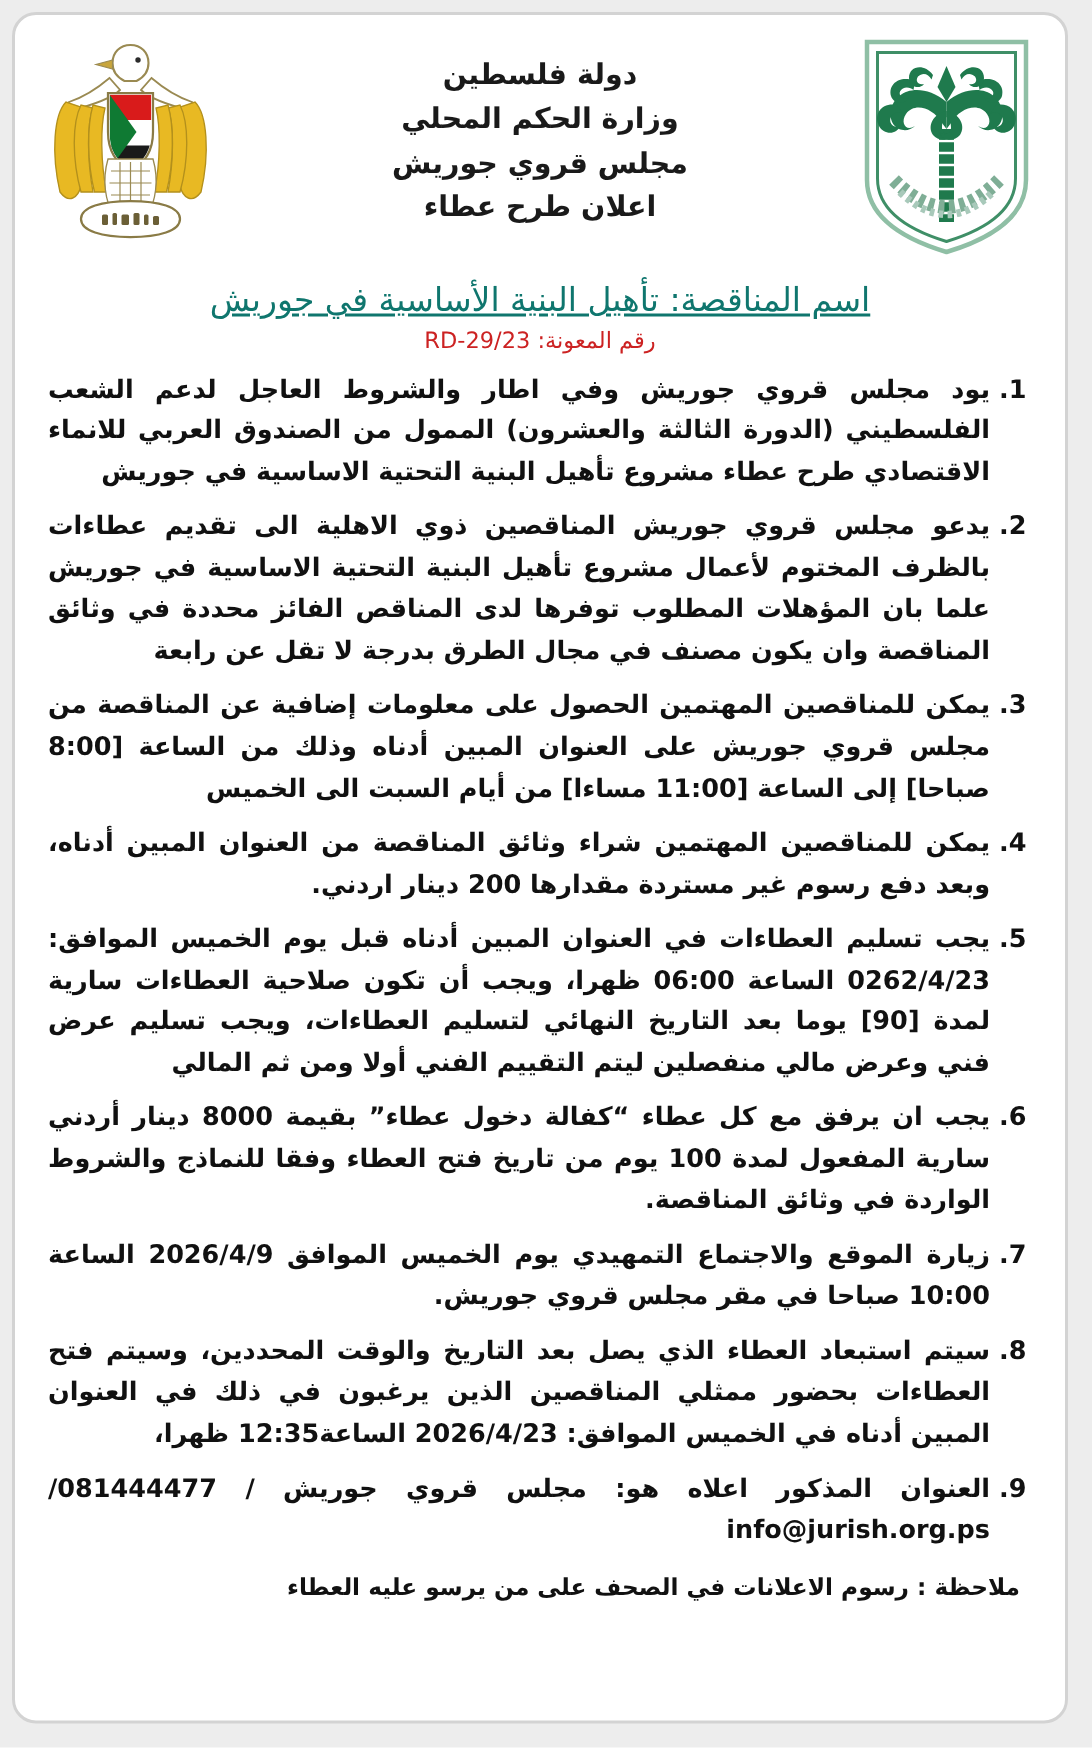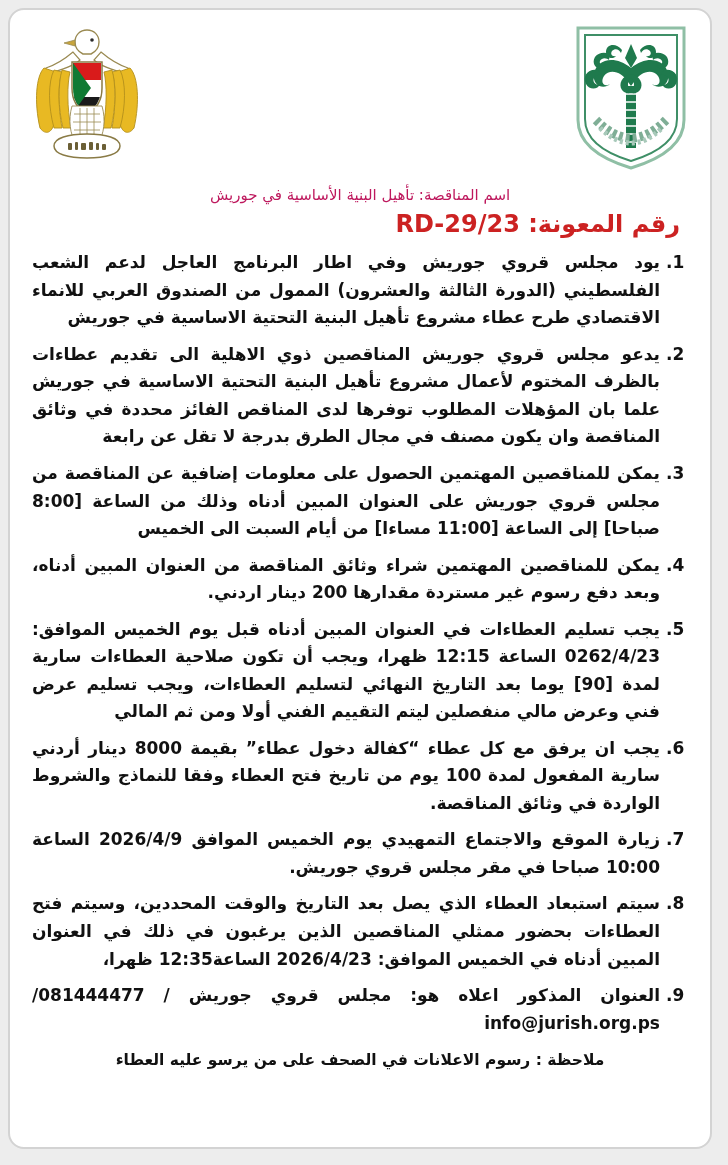--- a/index.html
+++ b/index.html
@@ -48,31 +48,31 @@
     white-space:nowrap;
   }
 
   
   .tender-head{
     direction:rtl;
     text-align:center;
     padding:4px 30px 2px 30px;
   }
   .tender-name{
-    font-size:15px;
-    color:#be185d;
+    font-size:22px;
+    color:#0f766e;
     line-height:1.5;
     font-weight:500;
+    text-decoration:underline;
   }
   .tender-number{
-    font-size:24px;
+    font-size:15px;
     color:#cc2222;
     line-height:1.45;
-    font-weight:700;
-    text-align:right;
+    font-weight:400;
   }
 
   
   .clauses{
     direction:rtl;
     padding:6px 16px 0 22px;
   }
   .clause{
     display:flex;
     flex-direction:row;
@@ -99,21 +99,20 @@
     color:#111;
     line-height:1.62;
     text-align:justify;
     text-align-last:right;
     direction:rtl;
   }
 
   
   .note{
     direction:rtl;
-    text-align:center;
     font-size:15.5px;
     font-weight:bold;
     color:#111;
     margin-top:14px;
     padding:0 30px;
   }
 </style>
 </head>
 <body>
 
@@ -149,20 +148,26 @@
           <path d="M70 26 C76 18 86 20 86 28 C86 34 79 36 76 32 C80 33 82 30 80 27 C77 24 73 25 71 29 Z"></path>
           <path d="M61 50 C52 52 48 60 52 66 C56 71 64 70 66 64 C62 67 58 65 58 61 C58 56 60 54 61 54 Z"></path>
           <path d="M61 50 C70 52 74 60 70 66 C66 71 58 70 56 64 C60 67 64 65 64 61 C64 56 62 54 61 54 Z"></path>
         </g>
 
         <path d="M26 96 Q61 132 96 96" fill="none" stroke="#7fae96" stroke-width="9" stroke-dasharray="4 3"></path>
         <path d="M30 104 Q61 134 92 104" fill="none" stroke="#a8c9ba" stroke-width="5" stroke-dasharray="3 3"></path>
       </svg>
     </div>
 
+    <div class="title-block">
+      <div class="tline">دولة فلسطين</div>
+      <div class="tline">وزارة الحكم المحلي</div>
+      <div class="tline">مجلس قروي جوريش</div>
+      <div class="tline">اعلان طرح عطاء</div>
+    </div>
 
     <div class="logo-right">
       <svg width="118" height="150" viewBox="0 0 118 150">
 
         <path d="M59 6 C52 6 47 11 47 18 C47 24 51 28 55 30 L63 30 C67 28 71 24 71 18 C71 11 66 6 59 6 Z" fill="#ffffff" stroke="#9a8a52" stroke-width="1.4"></path>
         <path d="M47 16 L36 19 L47 22 Z" fill="#c8a53c" stroke="#9a8a52" stroke-width="0.8"></path>
         <circle cx="64" cy="16" r="1.8" fill="#2b2b2b"></circle>
 
         <path d="M45 28 C38 34 30 40 18 44 L18 50 C34 46 46 42 52 36 Z" fill="#ffffff" stroke="#9a8a52" stroke-width="1.2"></path>
         <path d="M73 28 C80 34 88 40 100 44 L100 50 C84 46 72 42 66 36 Z" fill="#ffffff" stroke="#9a8a52" stroke-width="1.2"></path>
@@ -215,41 +220,41 @@
 
   <div class="tender-head">
     <div class="tender-name">اسم المناقصة: تأهيل البنية الأساسية في جوريش</div>
     <div class="tender-number">رقم المعونة: 23/RD-29</div>
   </div>
 
   <div class="clauses">
 
     <div class="clause">
       <div class="clause-num">.1</div>
-      <div class="clause-body">يود مجلس قروي جوريش وفي اطار البرنامج العاجل لدعم الشعب الفلسطيني (الدورة الثالثة والعشرون) الممول من الصندوق العربي للانماء الاقتصادي طرح عطاء مشروع  تأهيل البنية التحتية الاساسية في جوريش</div>
+      <div class="clause-body">يود مجلس قروي جوريش وفي اطار والشروط العاجل لدعم الشعب الفلسطيني (الدورة الثالثة والعشرون) الممول من الصندوق العربي للانماء الاقتصادي طرح عطاء مشروع  تأهيل البنية التحتية الاساسية في جوريش</div>
     </div>
 
     <div class="clause">
       <div class="clause-num">.2</div>
       <div class="clause-body">يدعو مجلس قروي جوريش المناقصين ذوي الاهلية الى تقديم عطاءات بالظرف المختوم لأعمال مشروع تأهيل البنية التحتية الاساسية في جوريش علما بان المؤهلات المطلوب توفرها لدى المناقص الفائز محددة في  وثائق المناقصة وان يكون مصنف في مجال الطرق بدرجة لا تقل عن رابعة</div>
     </div>
 
     <div class="clause">
       <div class="clause-num">.3</div>
       <div class="clause-body">يمكن للمناقصين المهتمين الحصول على معلومات إضافية عن المناقصة من مجلس قروي جوريش على العنوان المبين أدناه وذلك من الساعة [8:00 صباحا] إلى الساعة [11:00 مساءا] من أيام السبت الى الخميس</div>
     </div>
 
     <div class="clause">
       <div class="clause-num">.4</div>
       <div class="clause-body">يمكن للمناقصين المهتمين شراء وثائق المناقصة من العنوان المبين أدناه، وبعد دفع رسوم غير مستردة مقدارها 200 دينار اردني.</div>
     </div>
 
     <div class="clause">
       <div class="clause-num">.5</div>
-      <div class="clause-body">يجب تسليم العطاءات في العنوان المبين أدناه قبل يوم الخميس الموافق: 0262/4/23 الساعة 12:15  ظهرا، ويجب أن تكون صلاحية العطاءات سارية لمدة [90] يوما بعد التاريخ النهائي لتسليم العطاءات، ويجب تسليم عرض فني وعرض مالي منفصلين ليتم التقييم الفني أولا ومن ثم المالي</div>
+      <div class="clause-body">يجب تسليم العطاءات في العنوان المبين أدناه قبل يوم الخميس الموافق: 0262/4/23 الساعة 06:00  ظهرا، ويجب أن تكون صلاحية العطاءات سارية لمدة [90] يوما بعد التاريخ النهائي لتسليم العطاءات، ويجب تسليم عرض فني وعرض مالي منفصلين ليتم التقييم الفني أولا ومن ثم المالي</div>
     </div>
 
     <div class="clause">
       <div class="clause-num">.6</div>
       <div class="clause-body">يجب ان يرفق مع كل عطاء “كفالة دخول عطاء” بقيمة 8000 دينار أردني سارية المفعول لمدة 100 يوم من تاريخ فتح العطاء وفقا للنماذج والشروط الواردة في وثائق المناقصة.</div>
     </div>
 
     <div class="clause">
       <div class="clause-num">.7</div>
       <div class="clause-body">زيارة الموقع والاجتماع التمهيدي يوم الخميس الموافق 2026/4/9 الساعة 10:00 صباحا في مقر مجلس قروي جوريش.</div>

